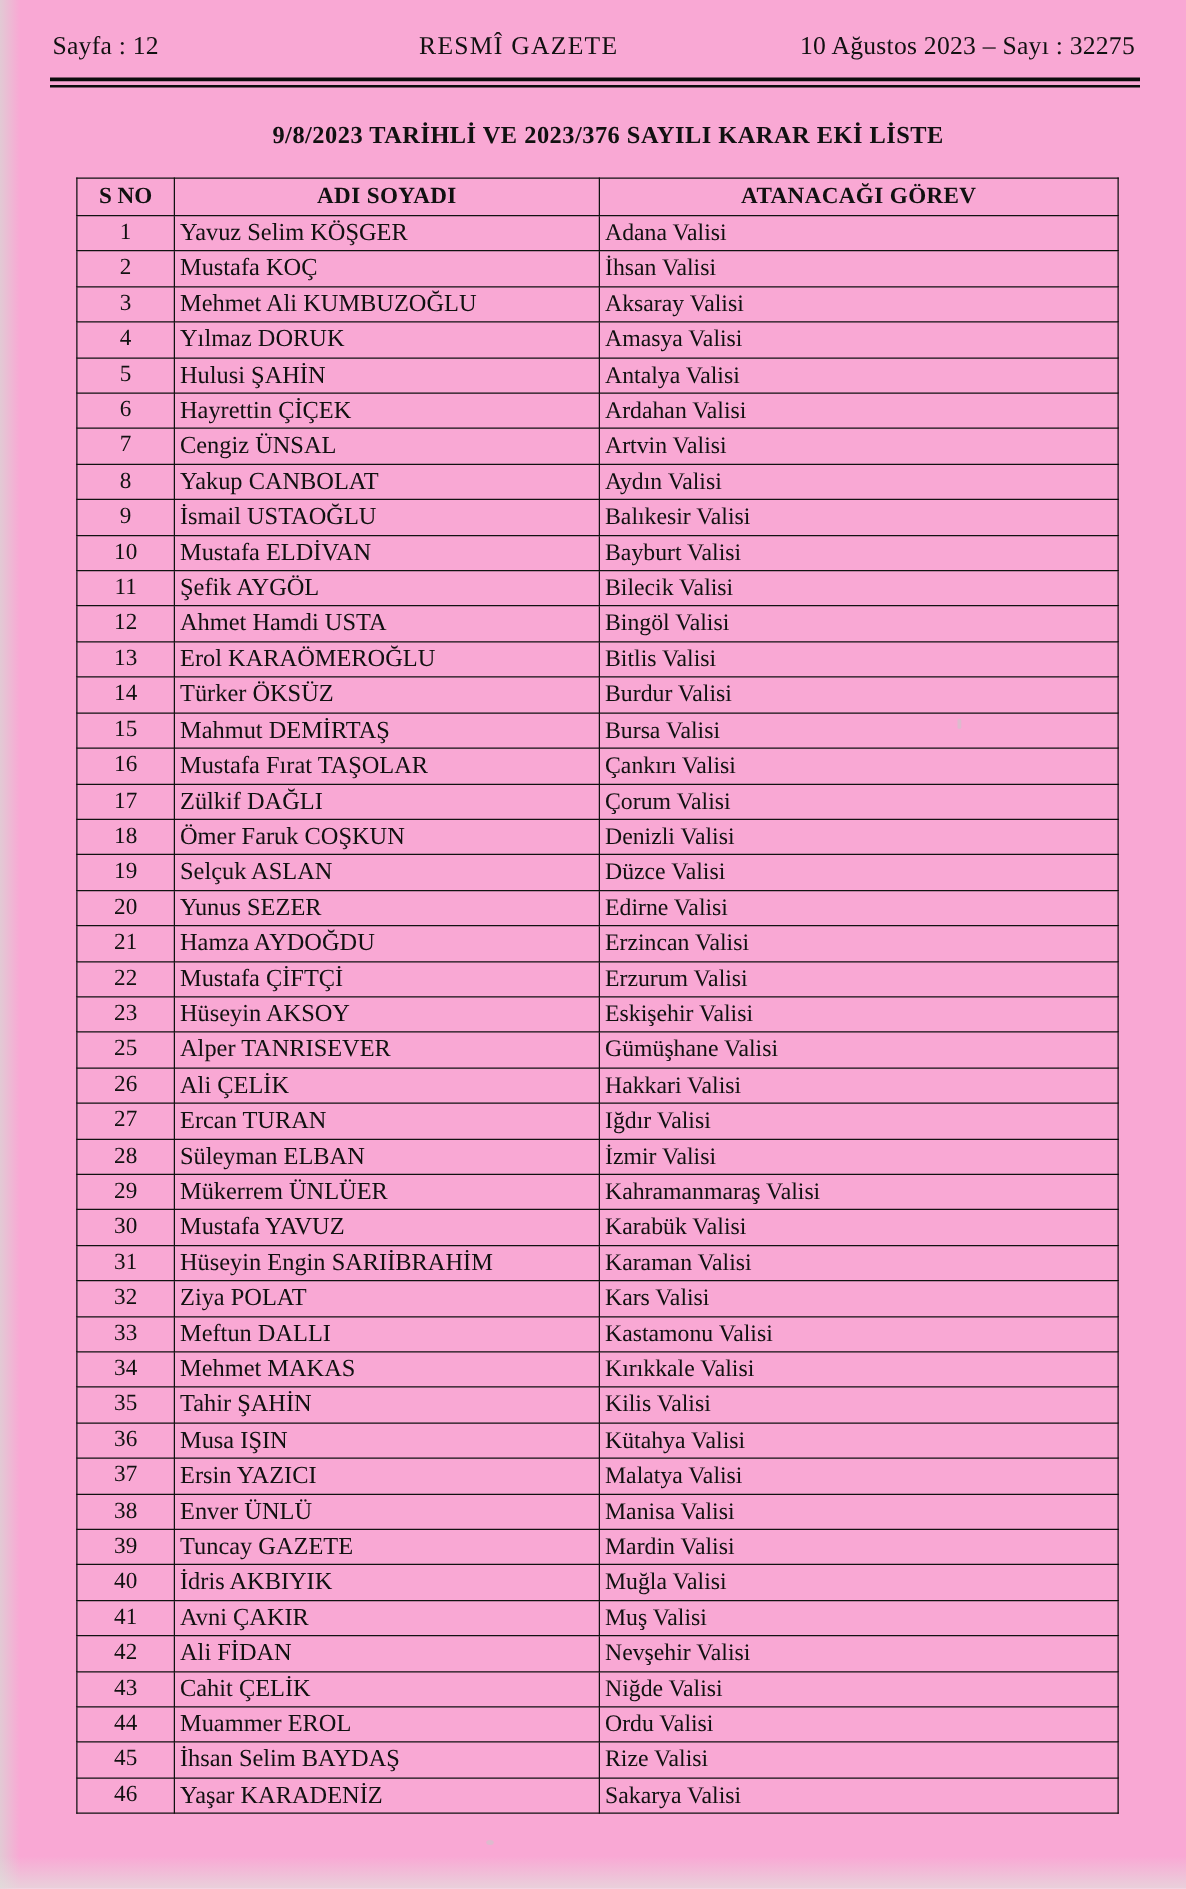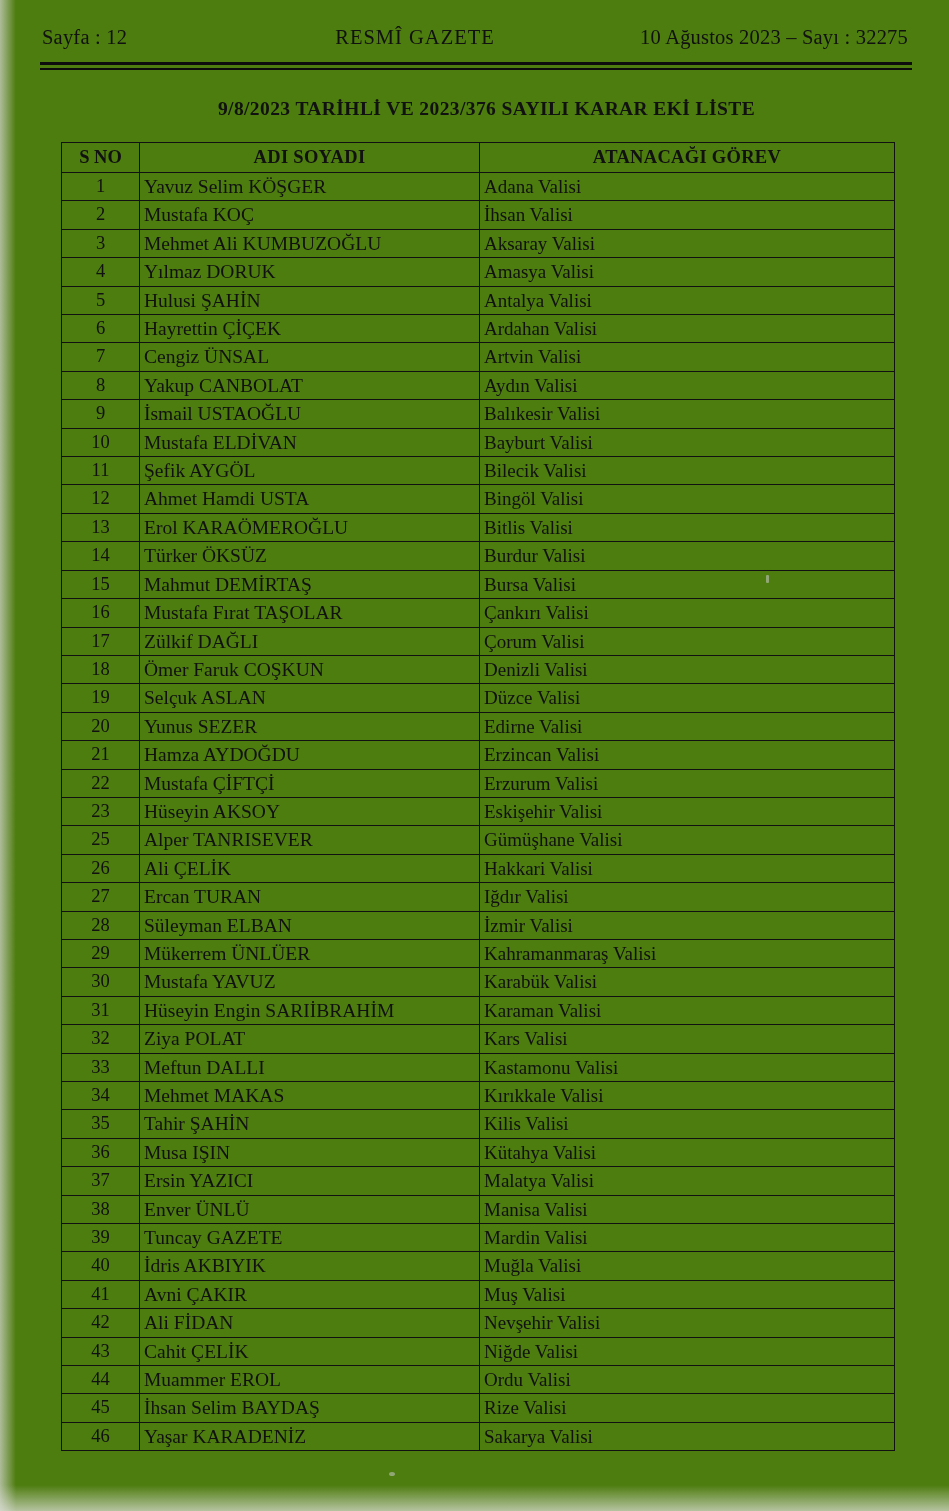--- a/index.html
+++ b/index.html
@@ -14,21 +14,21 @@
     color: #111111;
     position: relative;
     overflow: hidden;
   }
   .page {
     position: absolute;
     left: 0;
     top: 0;
     width: 949px;
     height: 1511px;
-    background: #4d7c0f;
+    background: #f9a8d4;
   }
 
   
   .doc-header {
     position: absolute;
     left: 42px;
     top: 26px;
     width: 866px;
     display: flex;
     align-items: baseline;

